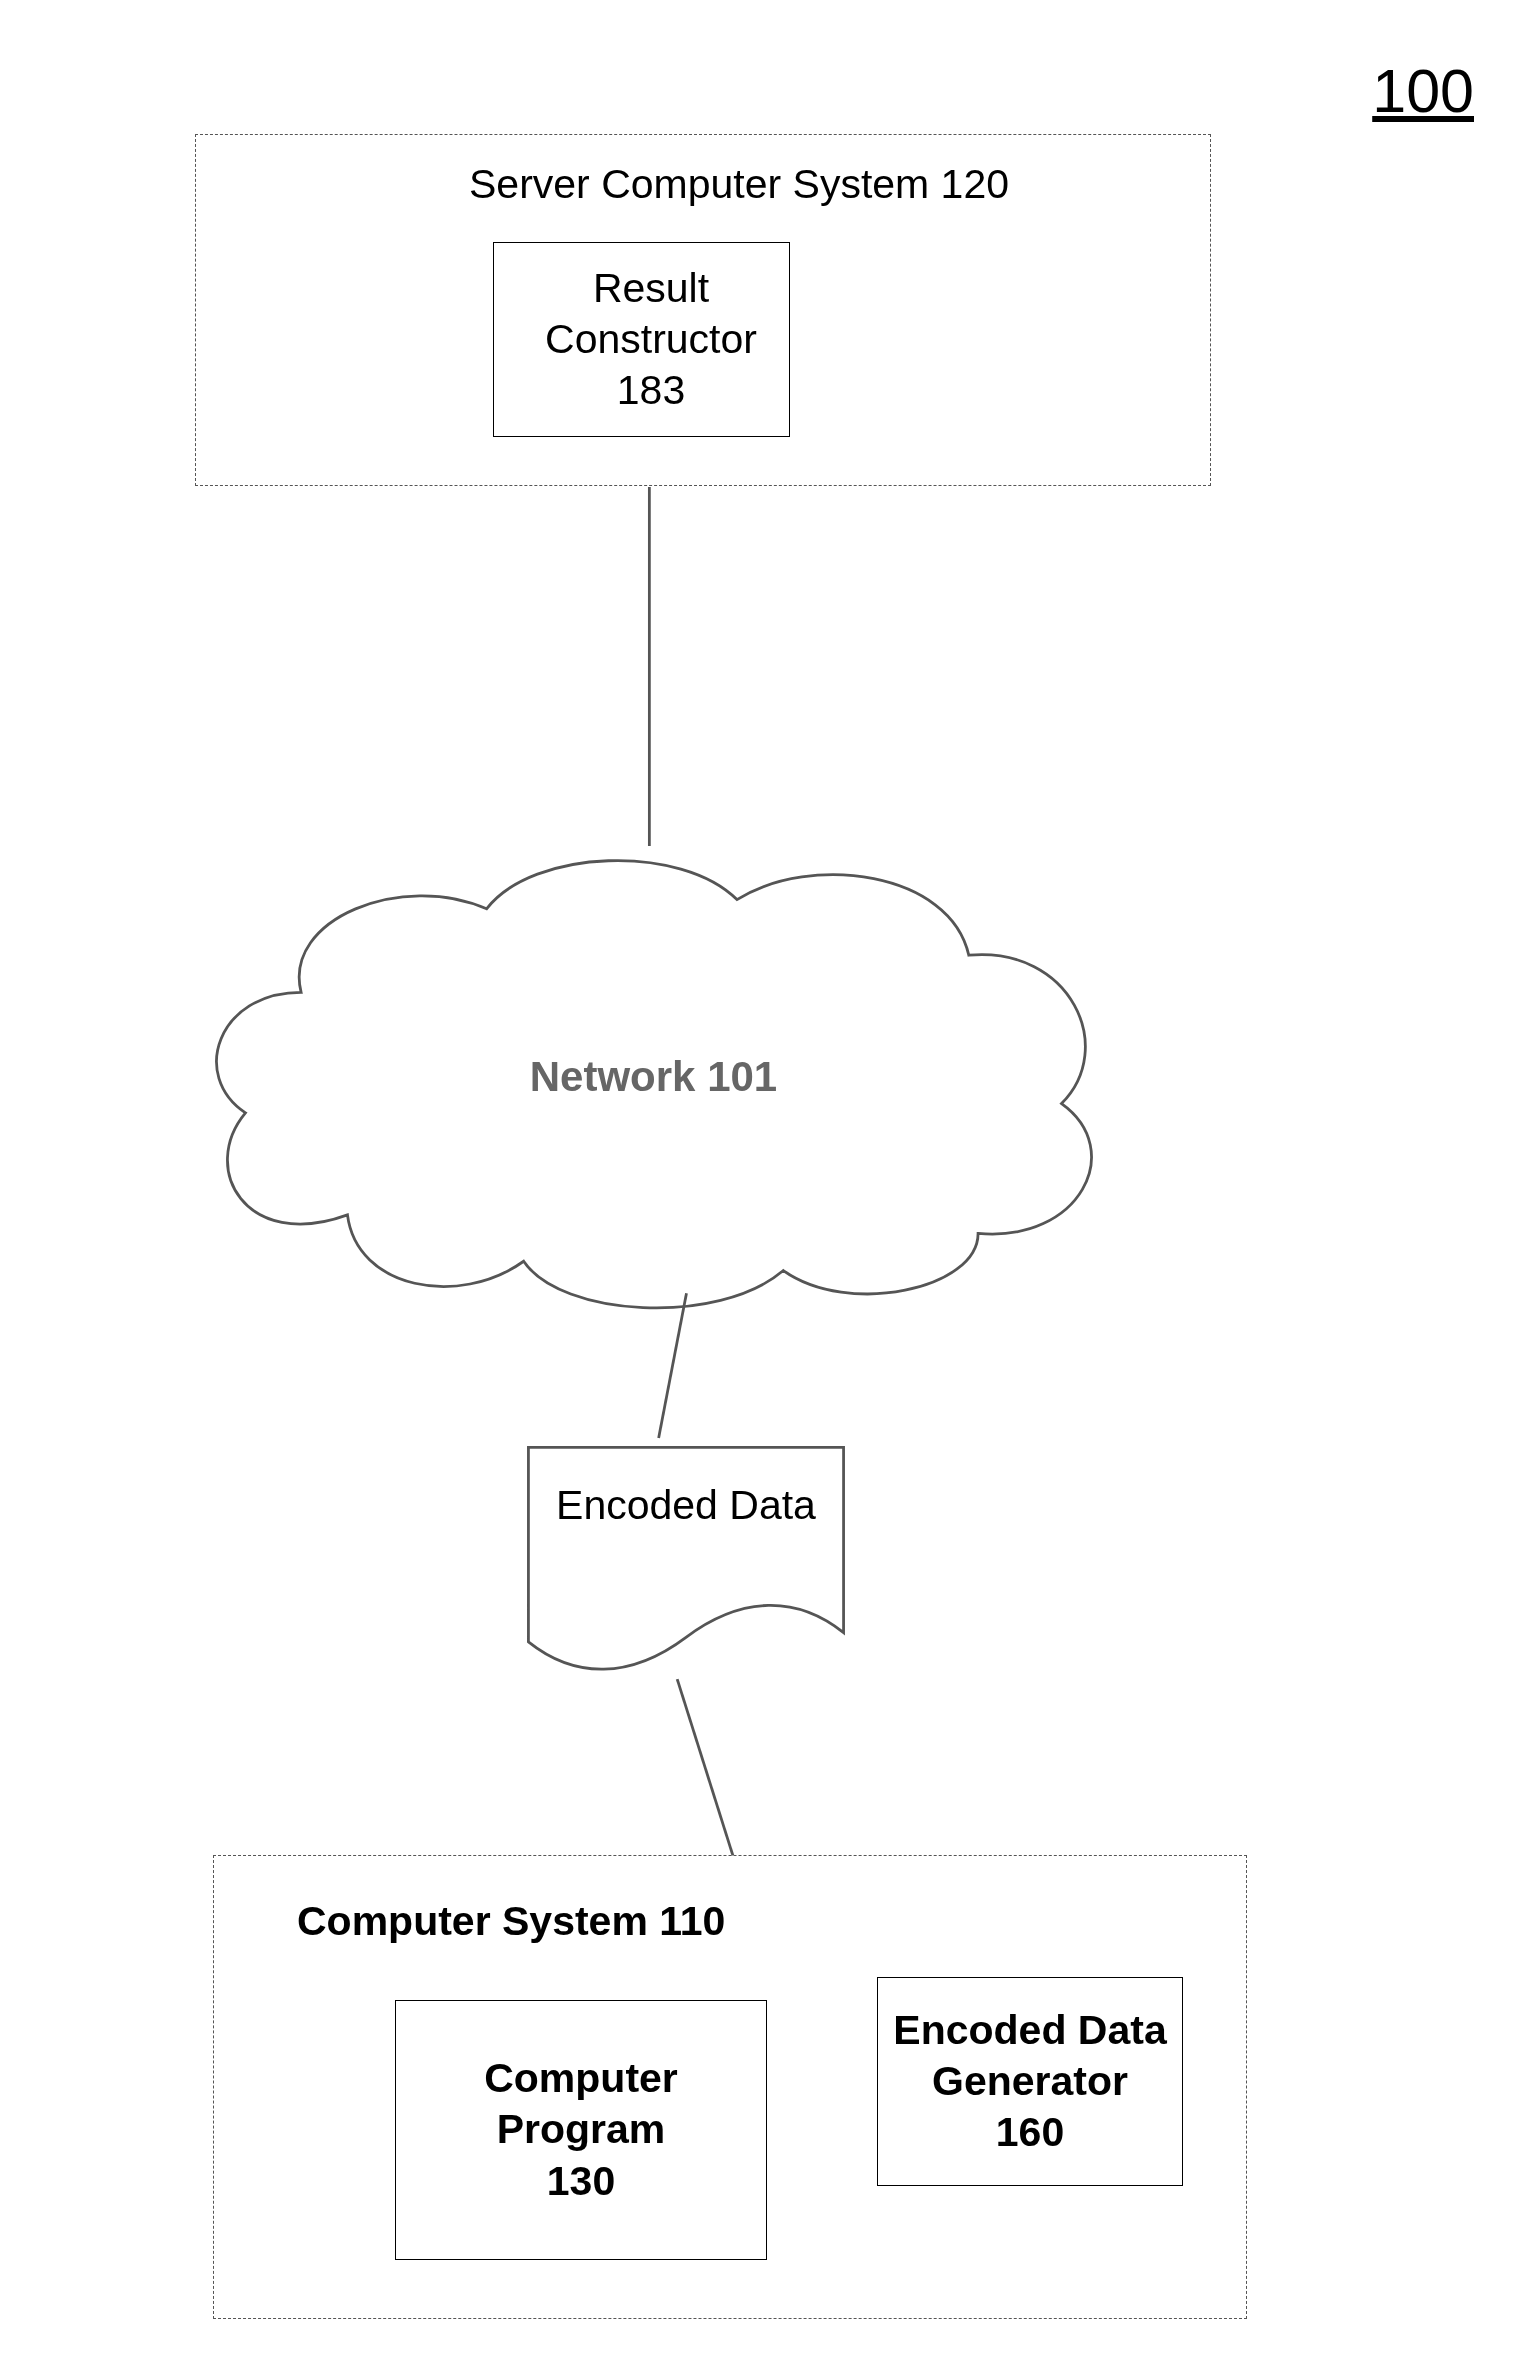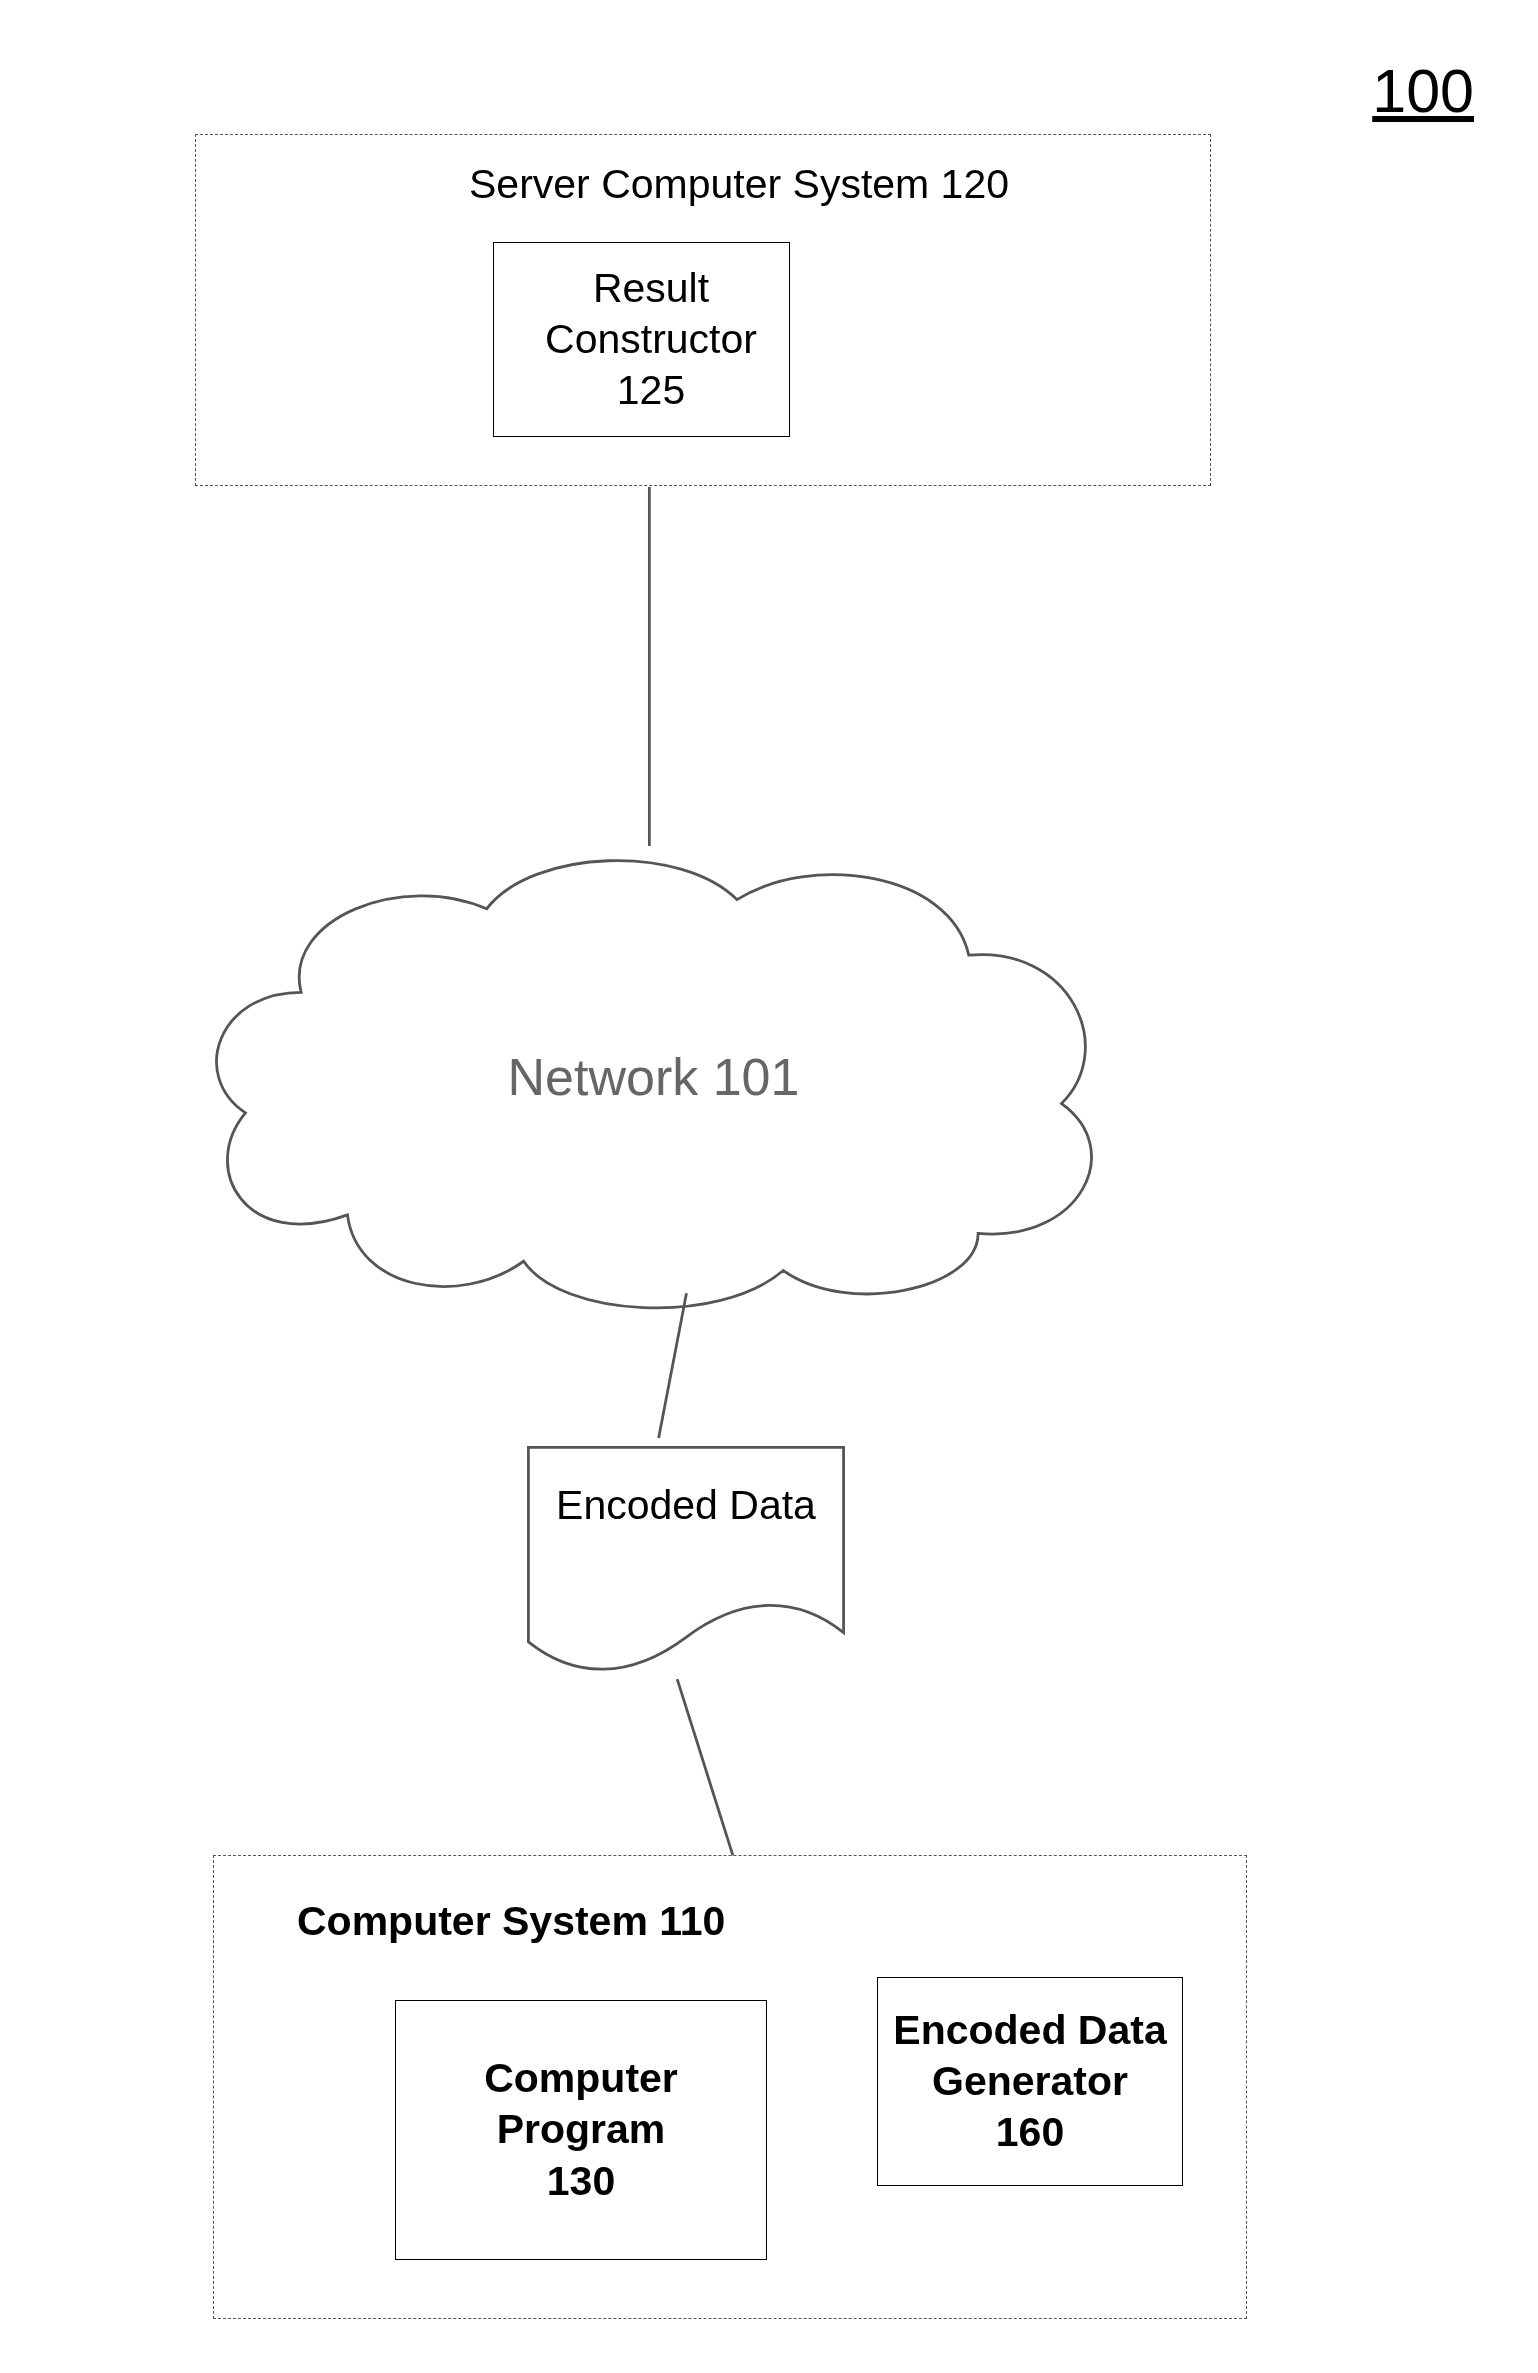--- a/index.html
+++ b/index.html
@@ -50,22 +50,22 @@
   .cloud-wrap {
     position: absolute;
   }
   .cloud-wrap svg {
     stroke: #555;
     stroke-width: 3;
     fill: none;
   }
   .cloud-label {
     position: absolute;
-    font-size: 52px;
-    font-weight: normal;
+    font-size: 42px;
+    font-weight: bold;
     color: #666;
     transform: translate(-50%, -50%);
     white-space: nowrap;
   }
   svg.connectors {
     position: absolute;
     left: 0;
     top: 0;
     width: 1539px;
     height: 2374px;
@@ -97,21 +97,21 @@
 
   <div class="figure-number">100</div>
 
   <div class="dashed-box" style="left:195px; top:134px; width:1016px; height:352px;">
     <div class="label-title" style="left:50%; top:26px; transform:translateX(-50%);margin-left:36px;">Server Computer System 120</div>
 
     <div class="solid-box" style="left:297px; top:107px; width:297px; height:195px;padding-left:19px;">
       <div class="multi-line">
         <div>Result</div>
         <div>Constructor</div>
-        <div>125</div>
+        <div>183</div>
       </div>
     </div>
   </div>
 
   <svg class="connectors" viewBox="0 0 1659 2559" width="1539" height="2374">
 
     <line x1="700" y1="525" x2="700" y2="912"></line>
 
     <line x1="740" y1="1394" x2="710" y2="1550"></line>
 

